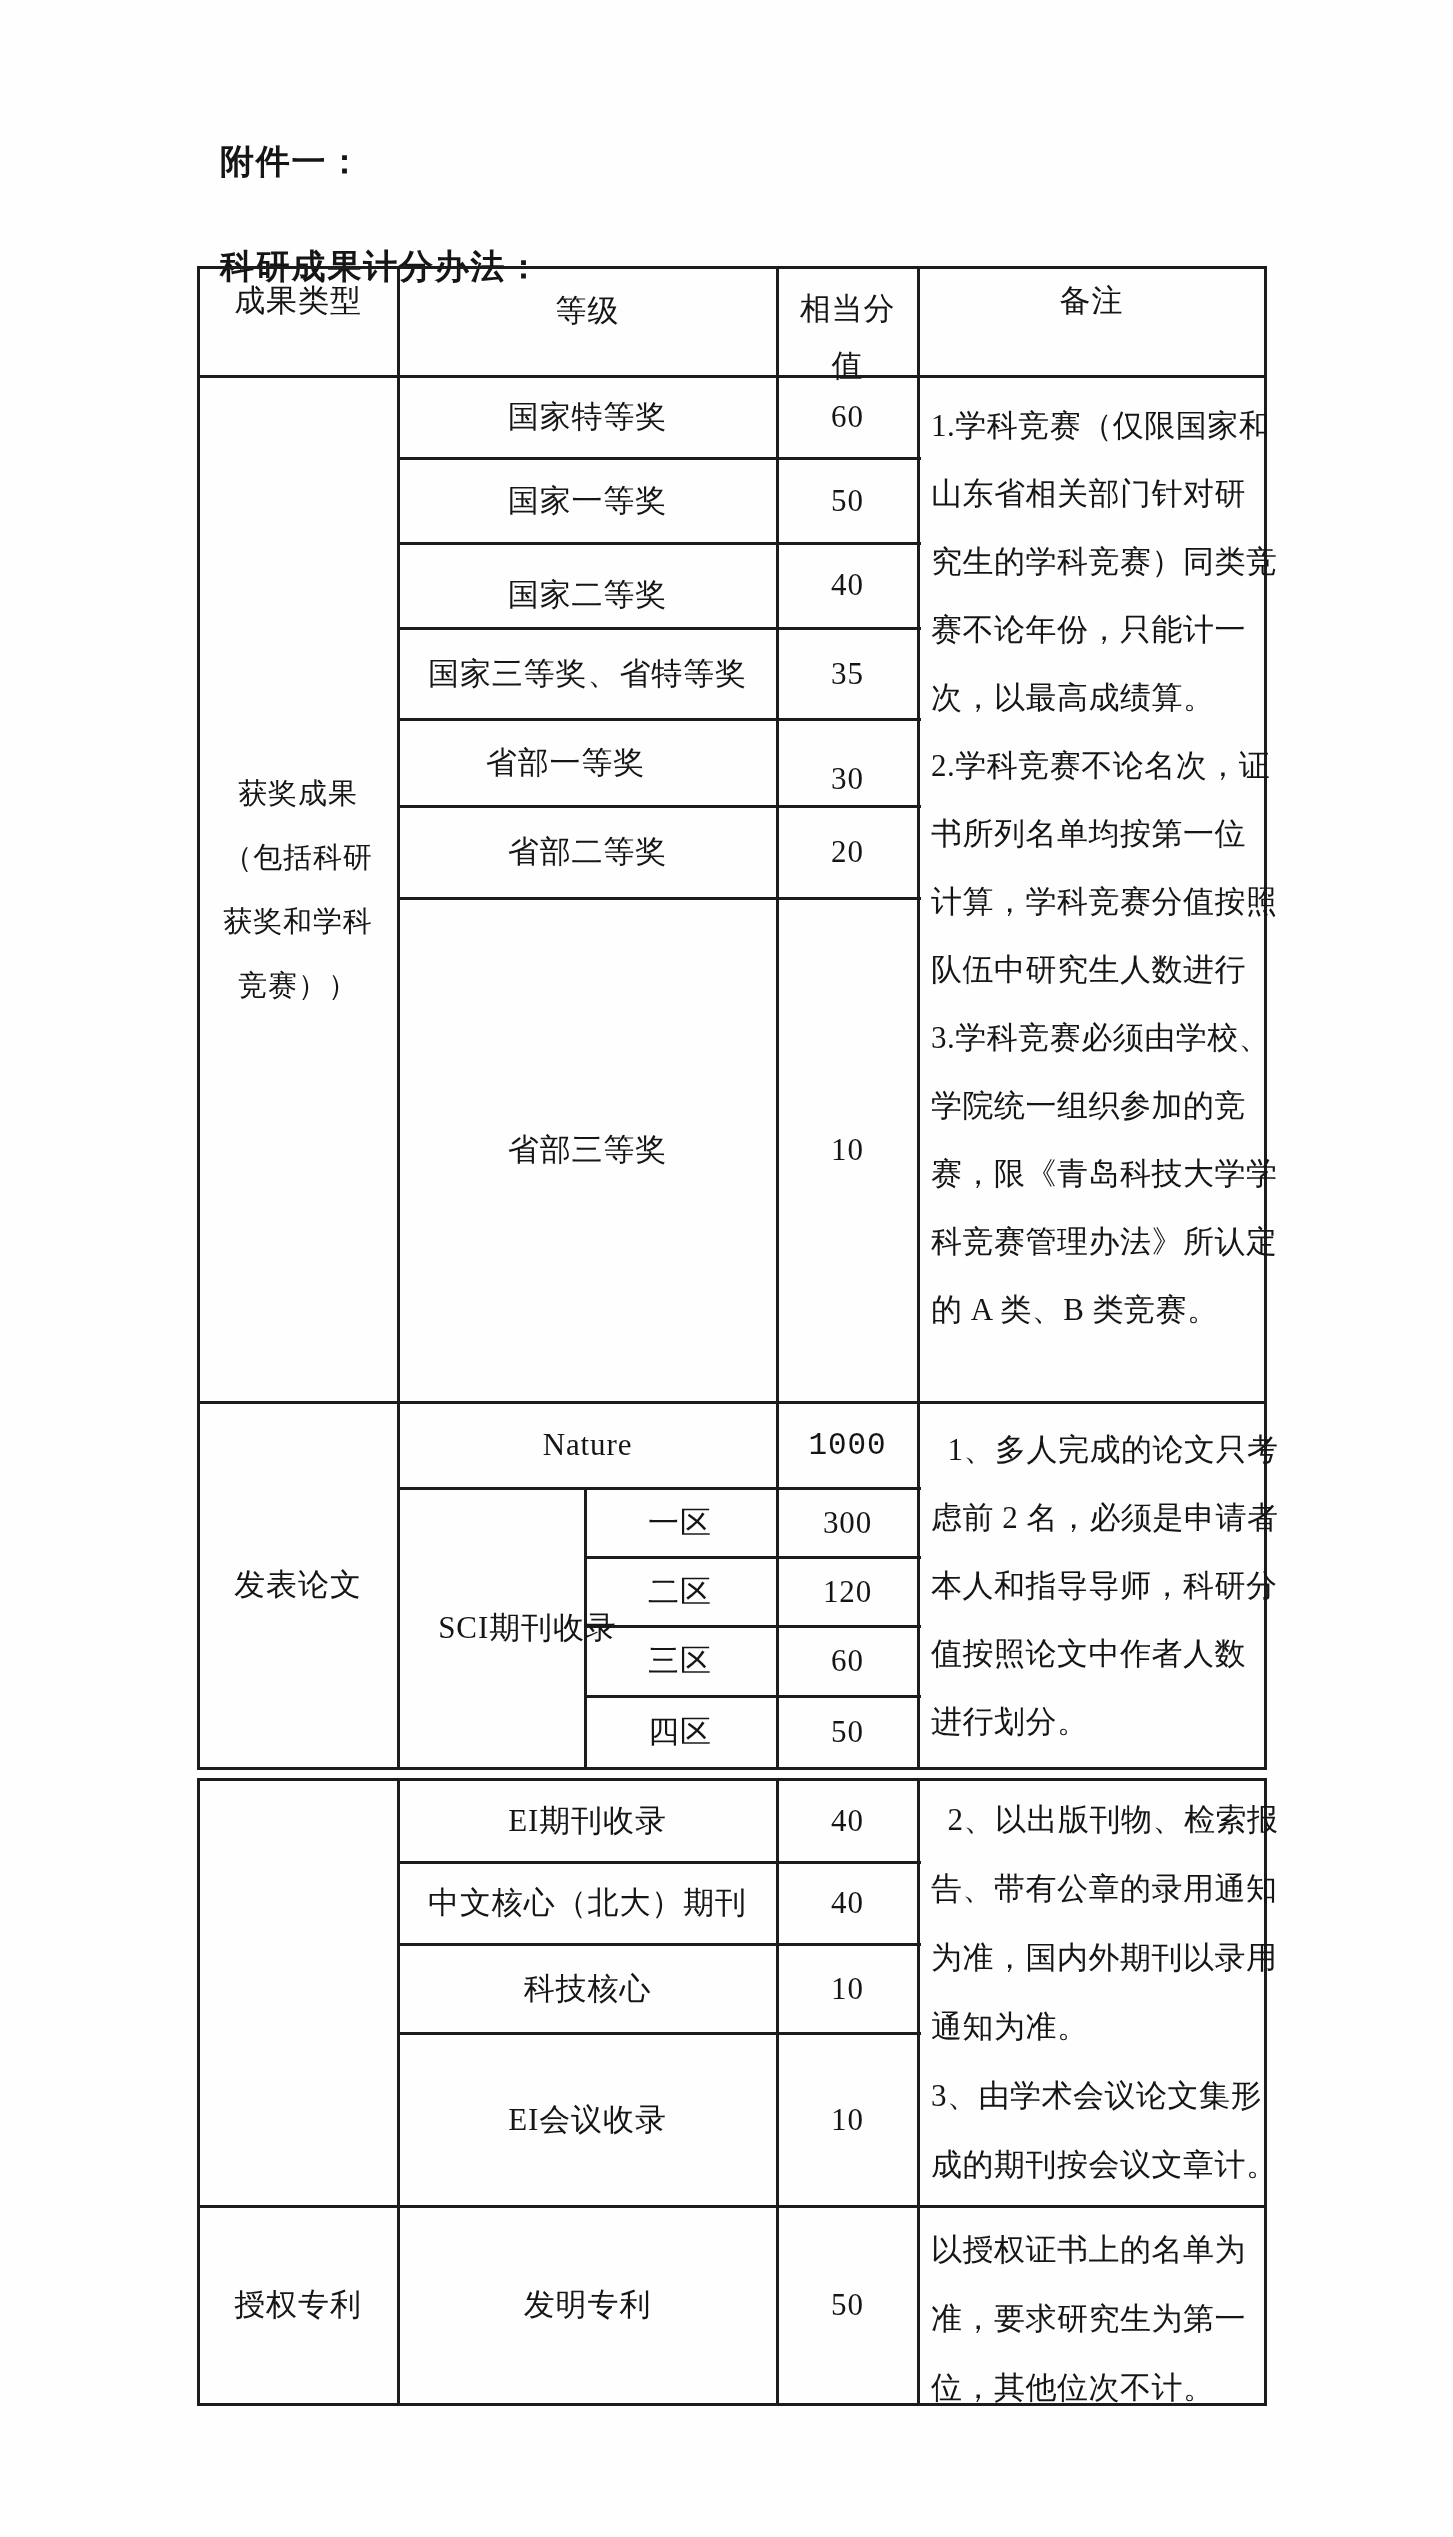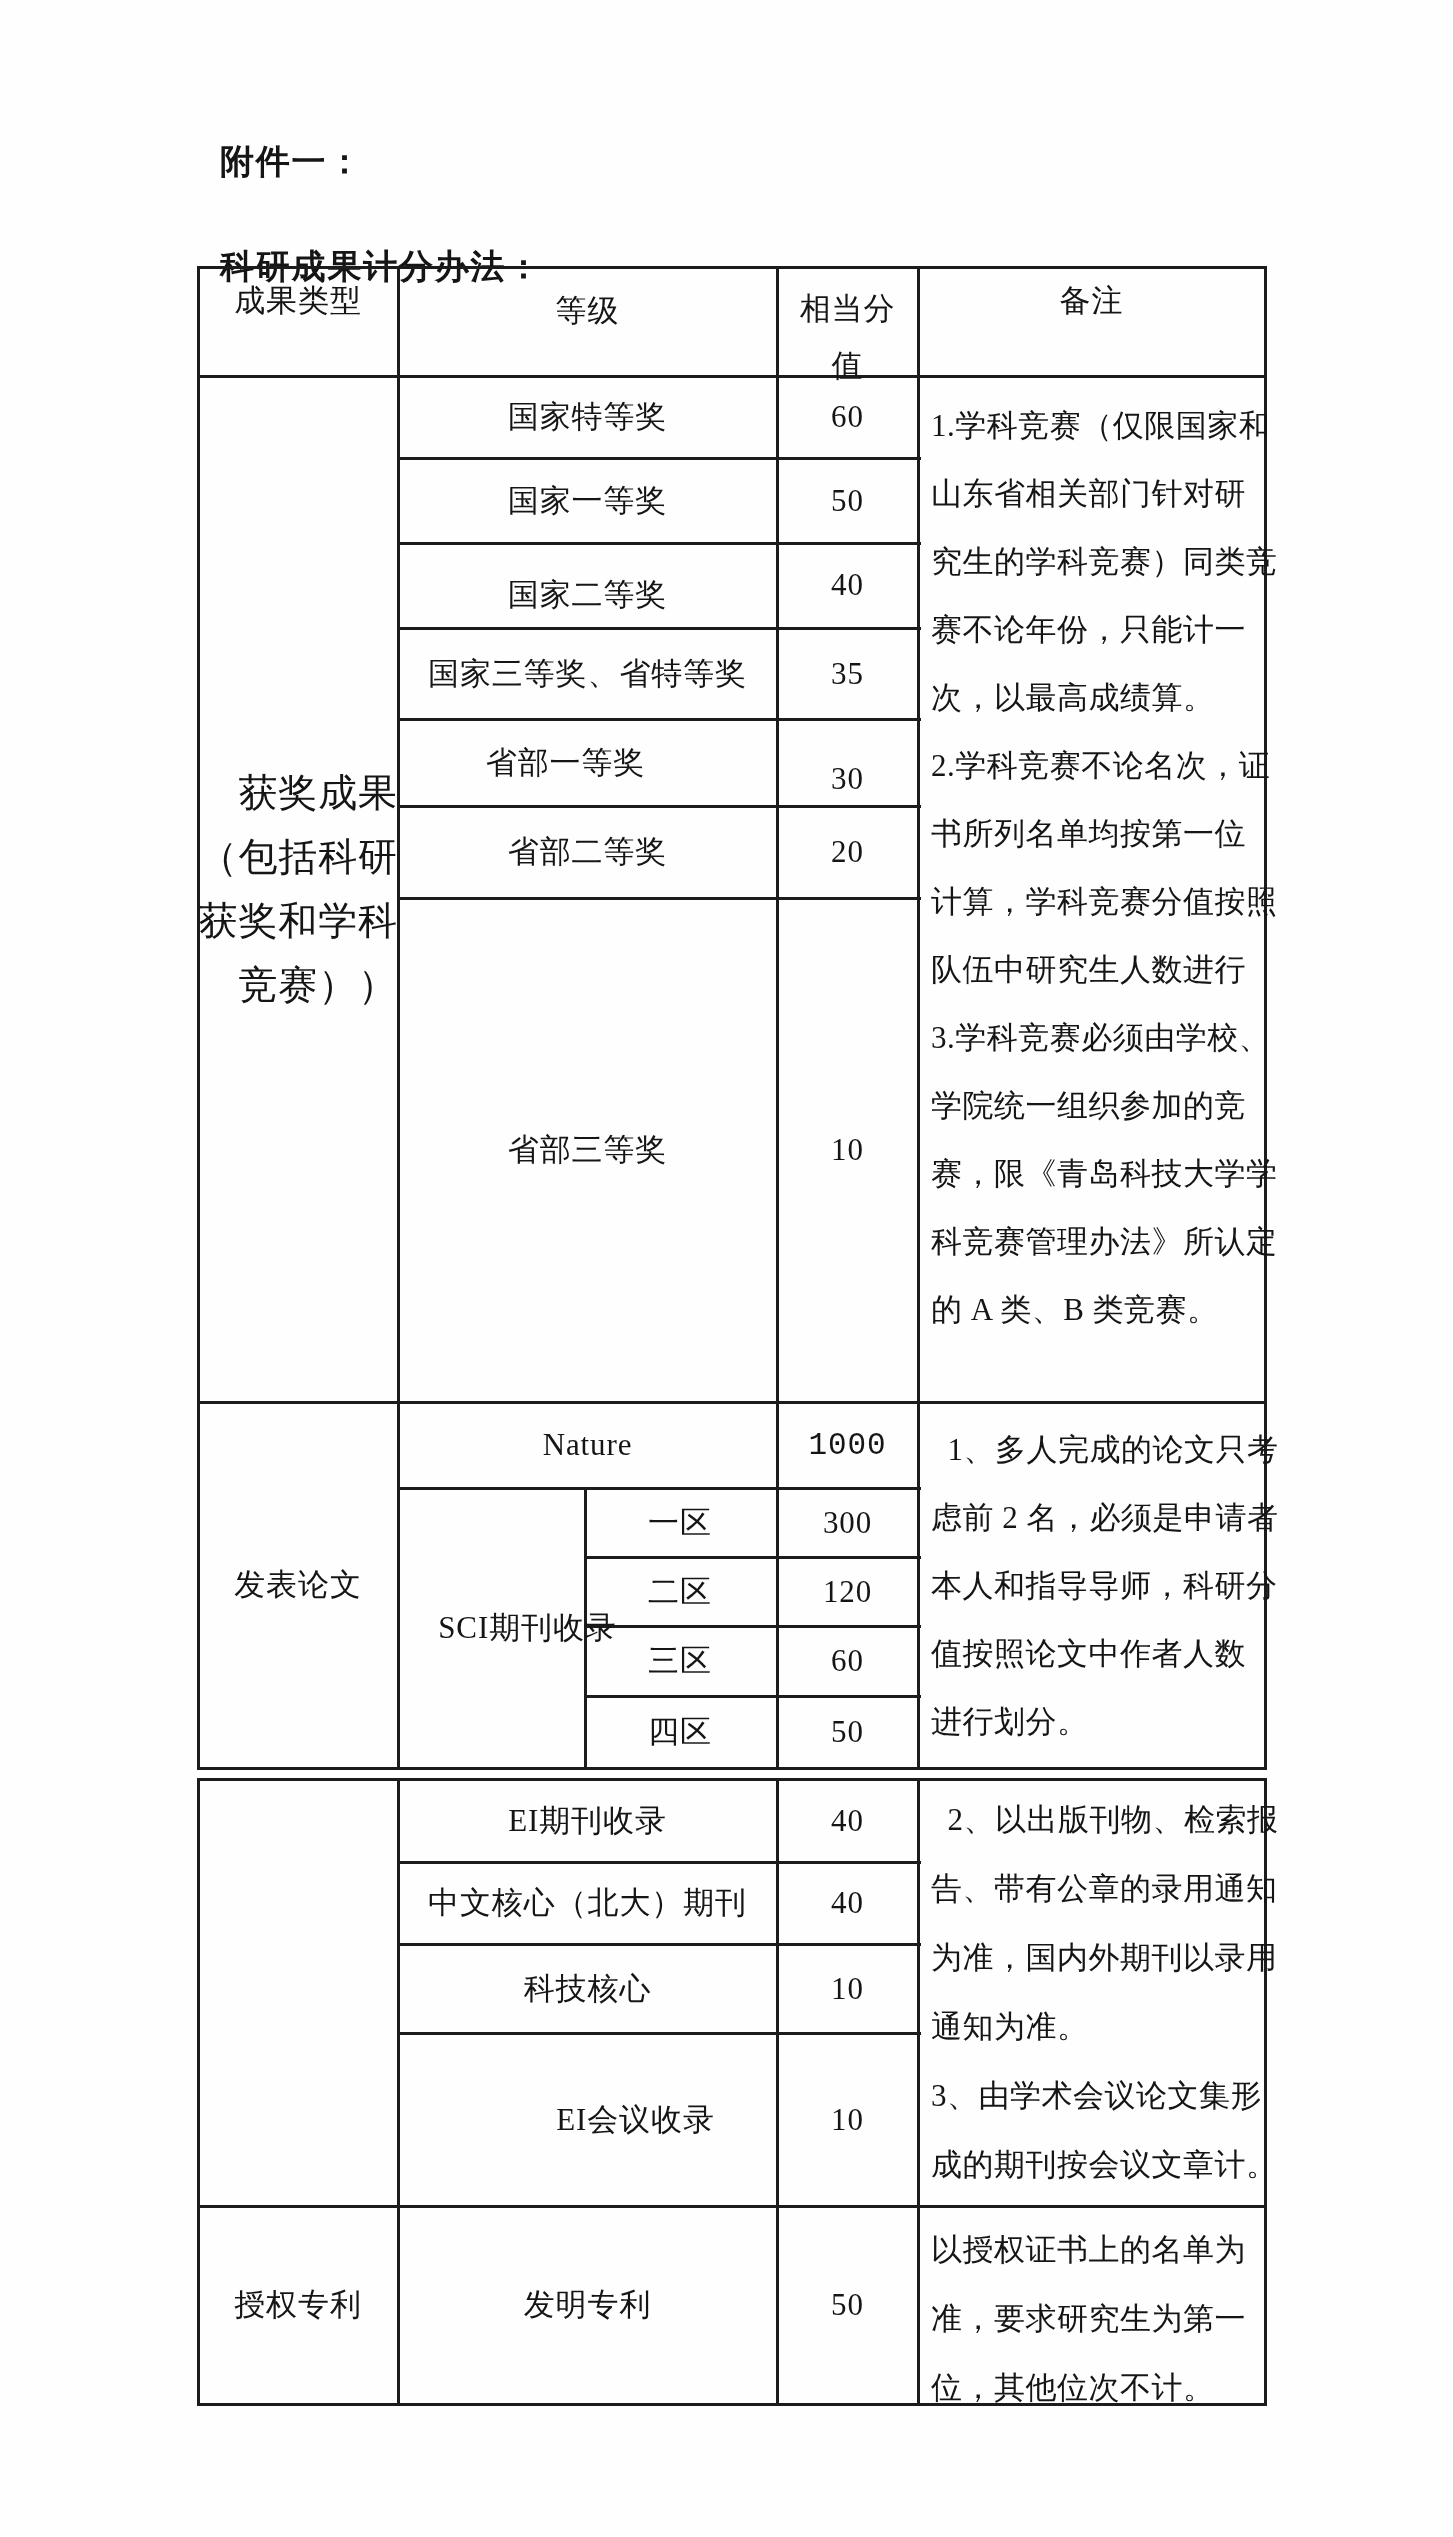--- a/index.html
+++ b/index.html
@@ -31,23 +31,23 @@
     white-space:nowrap;
     letter-spacing:0.9px;
   }
   .cell.top{align-items:flex-start;padding-top:13px;box-sizing:border-box;}
   .hdr2{display:flex;flex-direction:column;align-items:center;}
   .hdr2 div{line-height:57px;height:57px;}
   .catblock{
     position:absolute;
     display:flex;
     flex-direction:column;
-    align-items:flex-end;
+    align-items:center;
     justify-content:center;
-    font-size:39px;
+    font-size:29px;
     letter-spacing:0.9px;
   }
   .catblock div{height:64px;line-height:64px;white-space:nowrap;}
   .remark{
     position:absolute;
     font-size:31px;
     letter-spacing:0.5px;
   }
   .remark .rl{height:68px;line-height:68px;white-space:nowrap;}
   .remark .rl2{height:69px;line-height:69px;white-space:nowrap;}
@@ -187,21 +187,21 @@
 
   <div class="cell" style="left:398px;top:1779px;width:379px;height:83px;">EI期刊收录</div>
   <div class="cell" style="left:777px;top:1779px;width:141px;height:83px;">40</div>
 
   <div class="cell" style="left:398px;top:1862px;width:379px;height:82px;">中文核心（北大）期刊</div>
   <div class="cell" style="left:777px;top:1862px;width:141px;height:82px;">40</div>
 
   <div class="cell" style="left:398px;top:1944px;width:379px;height:89px;">科技核心</div>
   <div class="cell" style="left:777px;top:1944px;width:141px;height:89px;">10</div>
 
-  <div class="cell" style="left:398px;top:2033px;width:379px;height:173px;padding-left:48px;">EI会议收录</div>
+  <div class="cell" style="left:398px;top:2033px;width:379px;height:173px;">EI会议收录</div>
   <div class="cell" style="left:777px;top:2033px;width:141px;height:173px;">10</div>
 
   <div class="remark" style="left:931px;top:1785px;width:326px;">
     <div class="rl2 ind">2、以出版刊物、检索报</div>
     <div class="rl2">告、带有公章的录用通知</div>
     <div class="rl2">为准，国内外期刊以录用</div>
     <div class="rl2">通知为准。</div>
     <div class="rl2">3、由学术会议论文集形</div>
     <div class="rl2">成的期刊按会议文章计。</div>
   </div>

